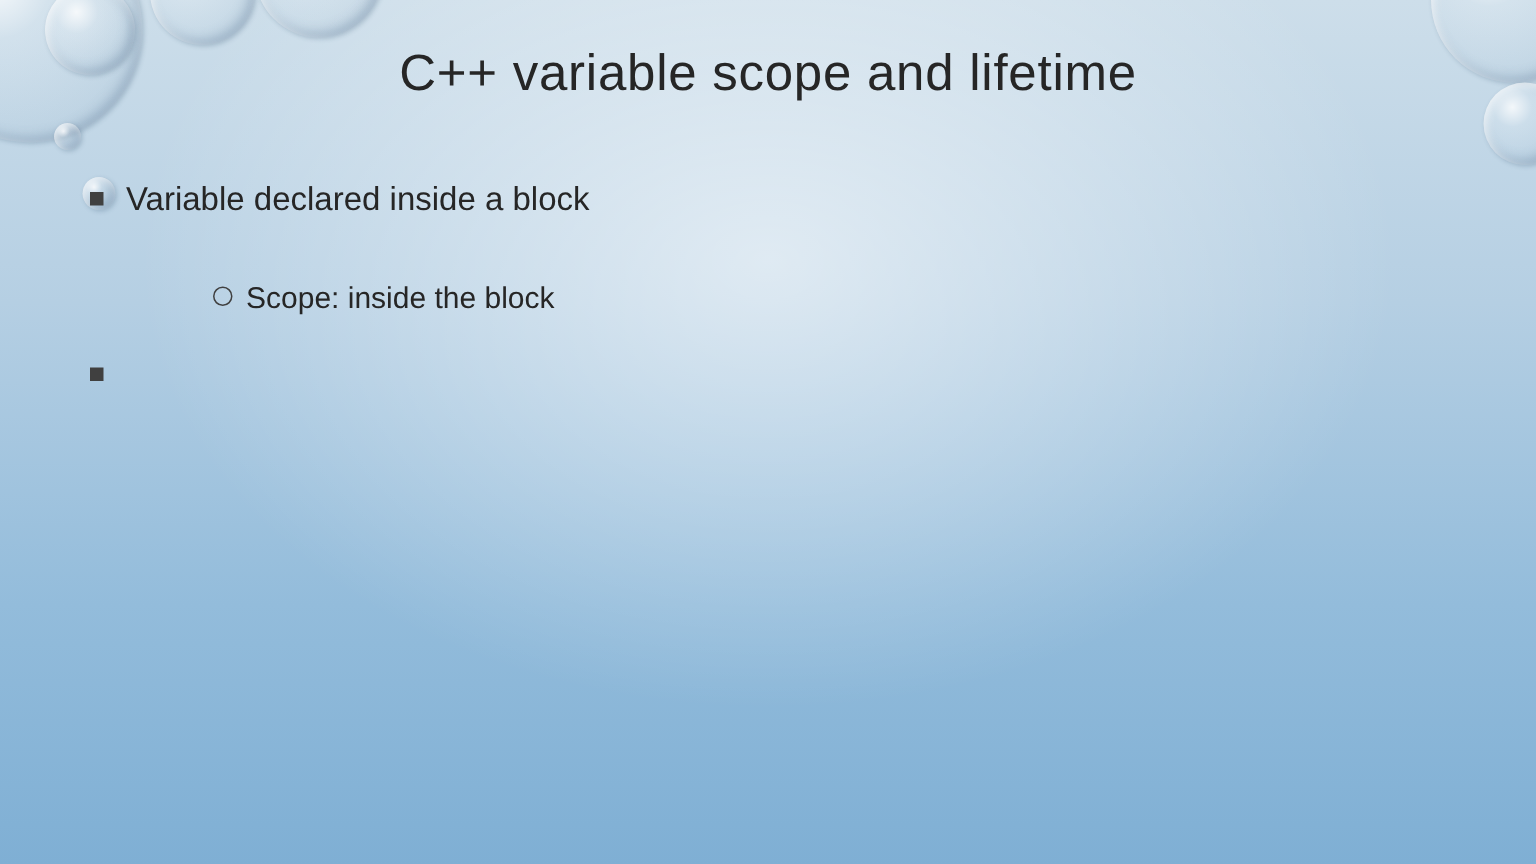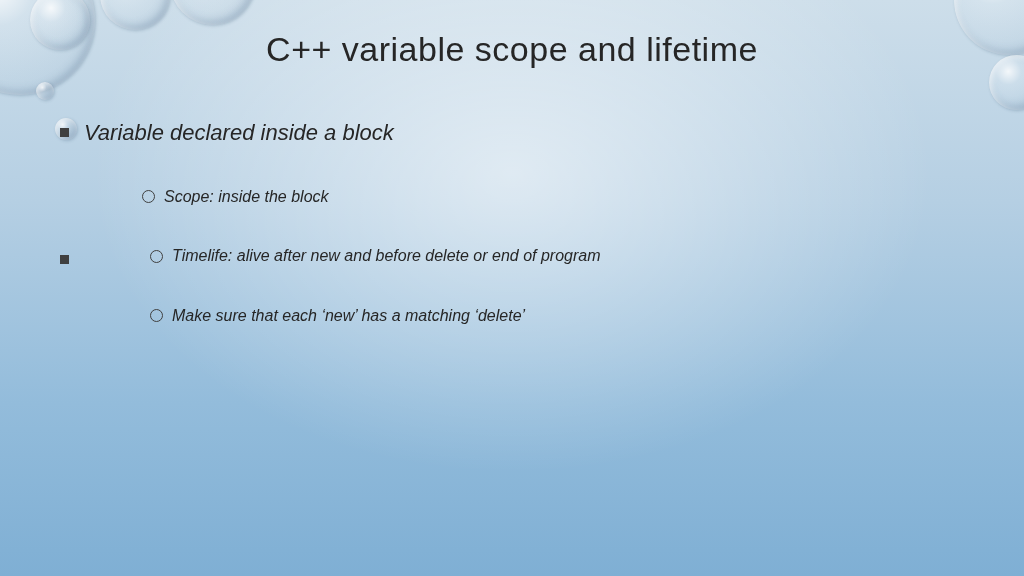--- a/index.html
+++ b/index.html
@@ -39,31 +39,31 @@
   .content {
     position: absolute;
     top: 118px;
     left: 60px;
     right: 50px;
     font-size: 22px;
     line-height: 1.35;
   }
 
   ul.lvl1 { list-style: none; }
-  ul.lvl1 > li { position: relative; padding-left: 24px; margin-bottom: 22px; font-style: italic; }
+  ul.lvl1 > li { position: relative; padding-left: 24px; margin-bottom: 22px; }
   ul.lvl1 > li::before {
     content: "";
     position: absolute;
     left: 0; top: 0.45em;
     width: 9px; height: 9px;
     background: #404040;
   }
 
   ul.lvl2 { list-style: none; margin-top: 18px; }
-  ul.lvl2 > li { position: relative; padding-left: 22px; margin-bottom: 14px; font-size: 16px; margin-top: 38px; }
+  ul.lvl2 > li { position: relative; padding-left: 22px; margin-bottom: 14px; font-size: 20px; margin-top: 38px; }
   ul.lvl2 > li::before {
     content: "";
     position: absolute;
     left: 0; top: 0.28em;
     width: 11px; height: 11px;
     border: 1.6px solid #404040;
     border-radius: 50%;
   }
   .indent-a { margin-left: 58px; }
   .indent-b { margin-left: 66px; }
@@ -87,21 +87,17 @@
 
   <div class="content">
     <ul class="lvl1">
       <li>
         <span>Variable declared inside a block</span>
         <ul class="lvl2 indent-a">
           <li>Scope: inside the block</li>
         </ul>
       </li>
       <li>
-        <ul class="lvl2 indent-b">
-          <li>Timelife: alive after new and before delete or end of program</li>
-          <li>Make sure that each ‘new’ has a matching ‘delete’</li>
-        </ul>
       </li>
     </ul>
   </div>
 
 </div>
 
 </body></html>

